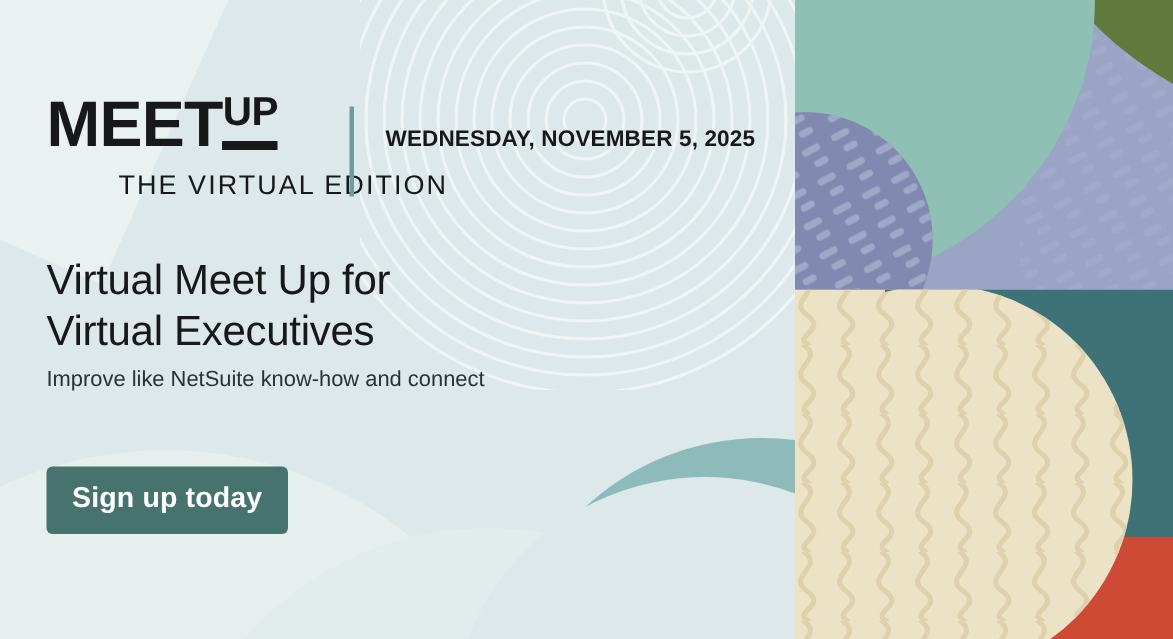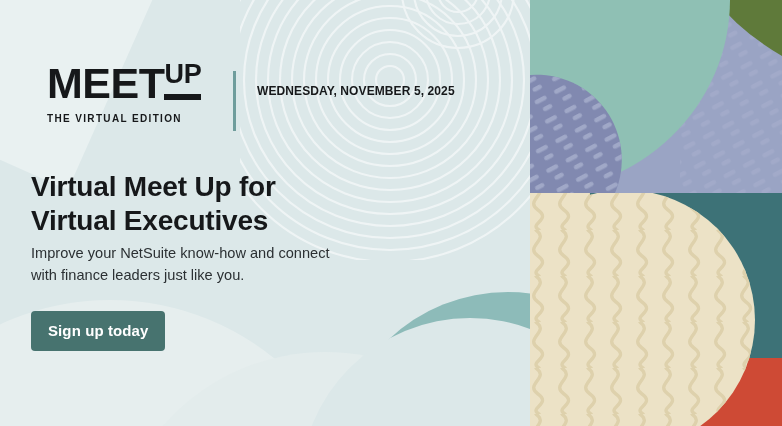--- a/index.html
+++ b/index.html
@@ -41,66 +41,67 @@
     border-radius:50%;
     background:#8dbbb9;
   }
   .sweep-mask{
     position:absolute;left:300px;top:318px;width:340px;height:340px;
     border-radius:50%;
     background:#dce8e9;
   }
 
   
-  .logo-wrap{position:absolute;left:47px;top:62px;}
+  .logo-wrap{position:absolute;left:31px;top:62px;text-align:center;}
   .logo-main{
     display:flex;align-items:flex-start;
     font-weight:bold;color:#16181a;line-height:1;
   }
   .logo-meet{
     font-size:43px;letter-spacing:-0.5px;font-weight:bold;
   }
   .logo-up-box{margin-left:0;margin-top:-1px;}
   .logo-up{
     font-size:27px;letter-spacing:-0.3px;font-weight:bold;display:block;
   }
   .logo-up-rule{
     display:block;height:6px;background:#16181a;margin-top:6px;width:100%;
   }
   .logo-sub{
-    margin-top:8px;font-size:10px;font-weight:bold;color:#16181a;
+    margin-top:8px;font-size:18px;font-weight:normal;color:#16181a;
     letter-spacing:1.35px;
+    margin-left:48px;
   }
 
   
   .divider{
     position:absolute;left:233px;top:71px;width:3px;height:60px;
     background:#6f9d9c;
   }
   .date-block{
     position:absolute;left:257px;top:82px;
-    color:#16181a;font-weight:bold;font-size:12px;line-height:1.52;
+    color:#16181a;font-weight:bold;font-size:15px;line-height:1.52;
     letter-spacing:0.1px;
   }
 
   
   .headline{
     position:absolute;left:31px;top:170px;
-    font-size:28px;font-weight:bold;color:#16181a;line-height:1.21;
+    font-size:28px;font-weight:normal;color:#16181a;line-height:1.21;
     letter-spacing:-0.2px;
   }
   .subhead{
     position:absolute;left:31px;top:243px;
     font-size:14.6px;color:#2b3033;line-height:1.48;
   }
   .cta{
     position:absolute;left:31px;top:311px;
     background:#47736f;color:#ffffff;border:none;
     font-family:"Liberation Sans", sans-serif;
-    font-size:15px;font-weight:bold;
+    font-size:19px;font-weight:bold;
     padding:11px 17px 12px 17px;border-radius:4px;cursor:pointer;
     letter-spacing:0.1px;
   }
 
   
   .right-panel{
     position:absolute;left:530px;top:0;width:252px;height:426px;
     overflow:hidden;background:#9aa4c4;
   }
 </style>
@@ -160,22 +161,21 @@
     <div class="date-block">
       <div>WEDNESDAY, NOVEMBER 5, 2025</div>
     </div>
 
     <div class="headline">
       <div>Virtual Meet Up for</div>
       <div>Virtual Executives</div>
     </div>
 
     <div class="subhead">
-      <div>Improve your NetSuite know-how and connect</div>
-      <div>with finance leaders just like you.</div>
+      <div>Improve like NetSuite know-how and connect</div>
     </div>
 
     <button class="cta">Sign up today</button>
   </div>
 
   <div class="right-panel">
     <svg width="252" height="426" viewBox="0 0 252 426" xmlns="http://www.w3.org/2000/svg">
       <defs>
 
         <pattern id="dashes" width="22" height="22" patternUnits="userSpaceOnUse" patternTransform="rotate(-28)">

